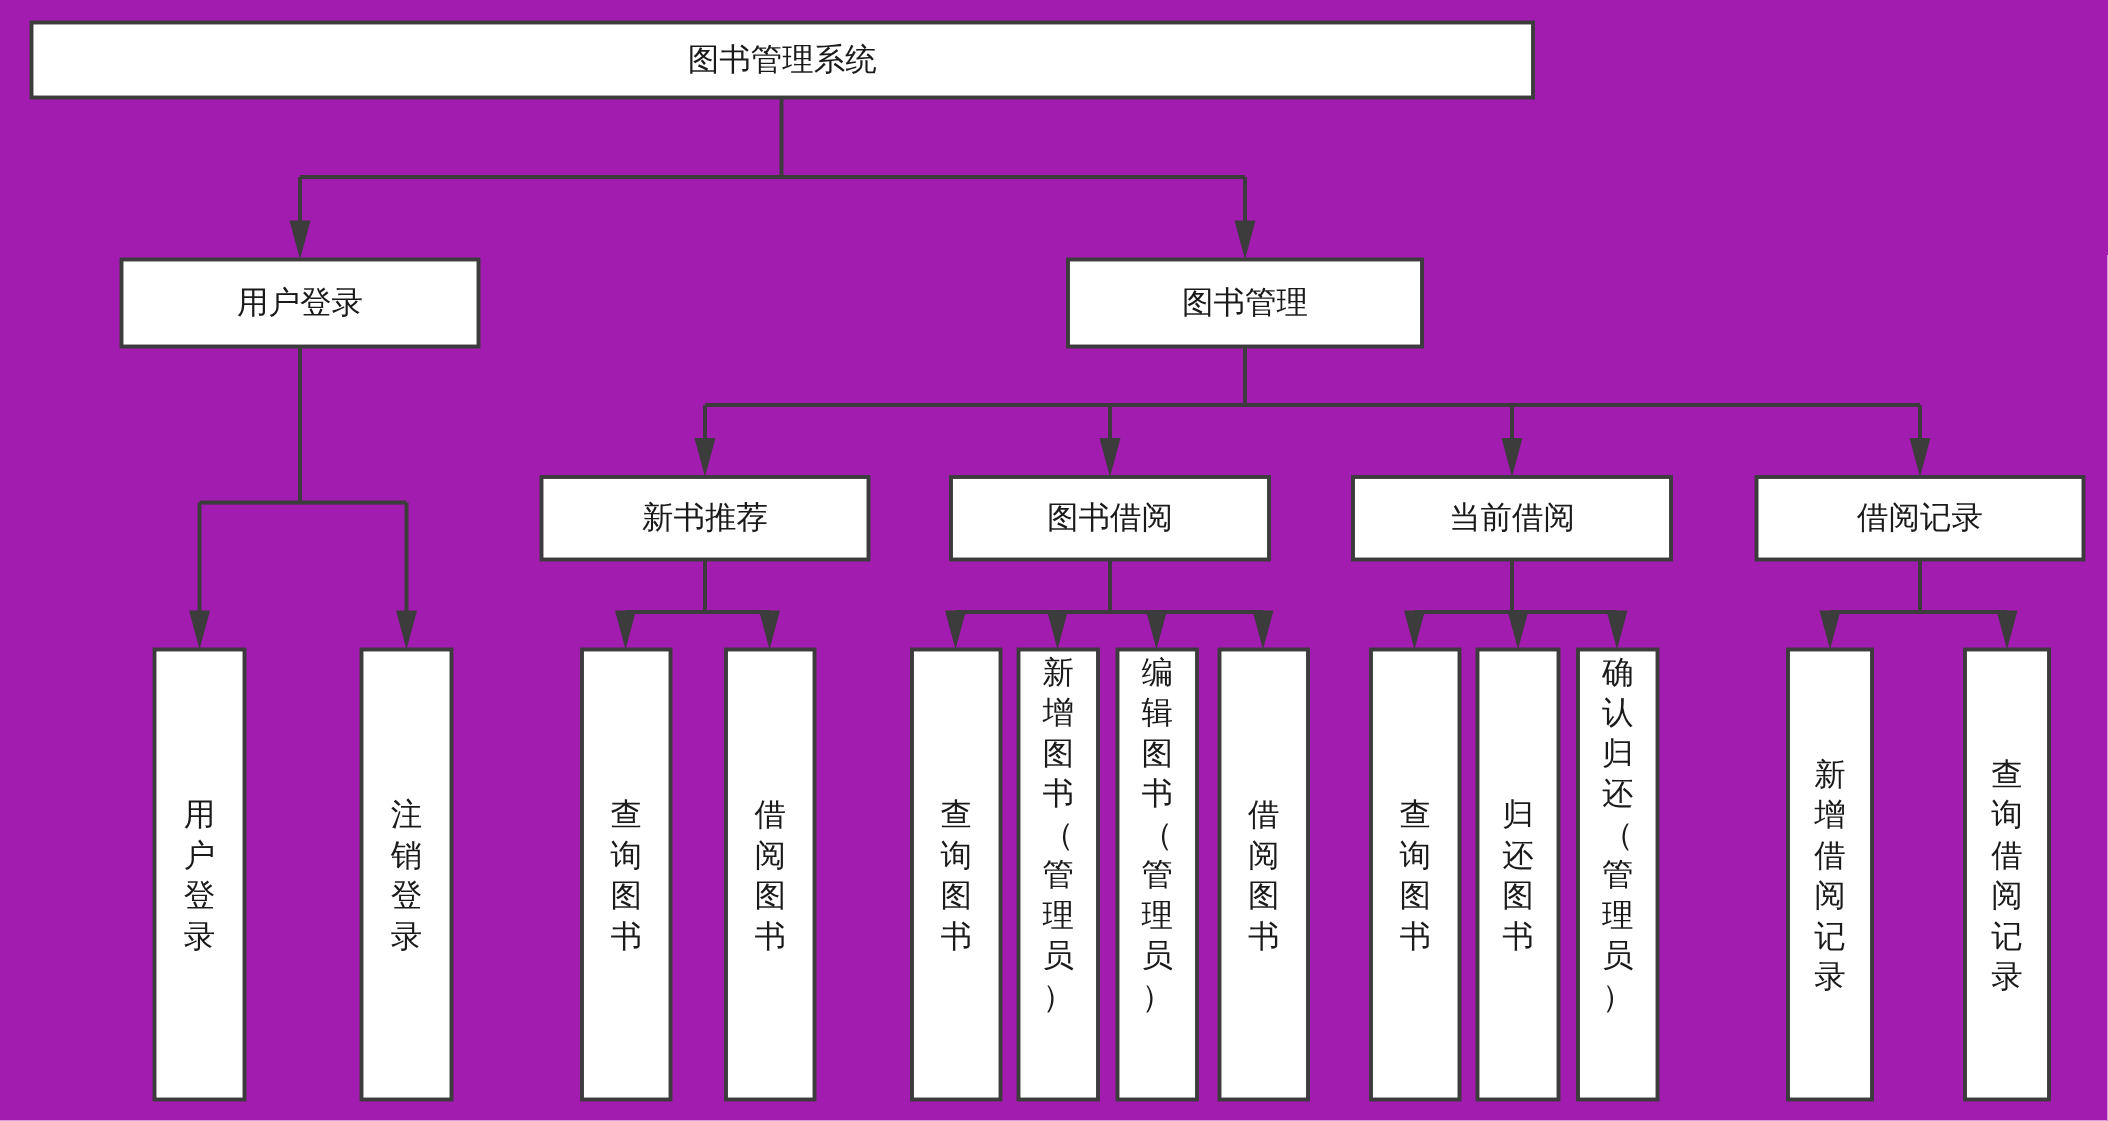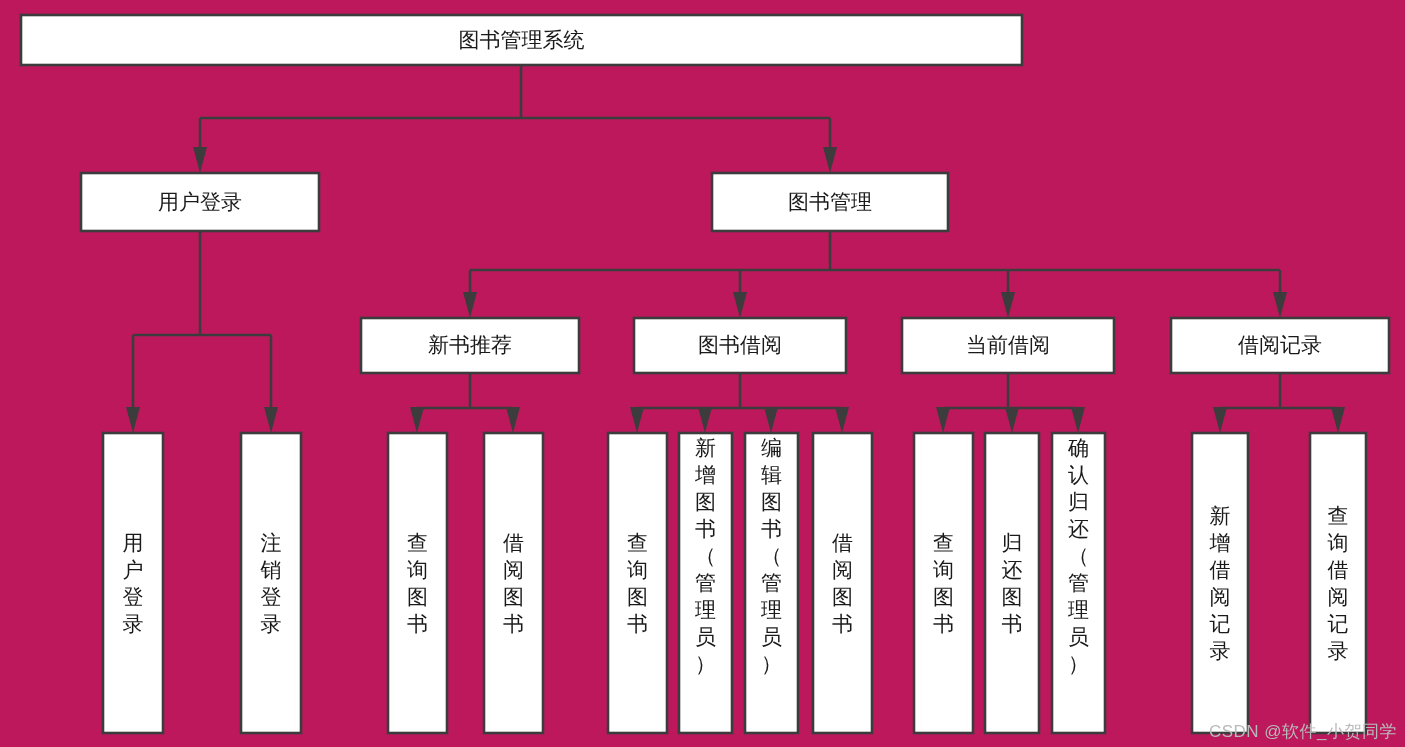--- a/index.html
+++ b/index.html
@@ -10,21 +10,21 @@
   body {
     width: 1405px;
     height: 747px;
     font-family: "Liberation Sans", "DejaVu Sans", sans-serif;
     overflow: hidden;
   }
   #diagram-root {
     position: relative;
     width: 1405px;
     height: 747px;
-    background: #be185d;
+    background: #a21caf;
   }
   svg#tree-svg {
     position: absolute;
     left: 0;
     top: 0;
     width: 1405px;
     height: 747px;
     display: block;
   }
   .node-box {
@@ -217,15 +217,14 @@
           <rect class="node-box" x="1192" y="433" width="56" height="300"></rect>
           <text class="node-label-v" x="1220" y="523"><tspan x="1220" dy="0">新</tspan><tspan x="1220" dy="27">增</tspan><tspan x="1220" dy="27">借</tspan><tspan x="1220" dy="27">阅</tspan><tspan x="1220" dy="27">记</tspan><tspan x="1220" dy="27">录</tspan></text>
         </g>
         <g>
           <rect class="node-box" x="1310" y="433" width="56" height="300"></rect>
           <text class="node-label-v" x="1338" y="523"><tspan x="1338" dy="0">查</tspan><tspan x="1338" dy="27">询</tspan><tspan x="1338" dy="27">借</tspan><tspan x="1338" dy="27">阅</tspan><tspan x="1338" dy="27">记</tspan><tspan x="1338" dy="27">录</tspan></text>
         </g>
       </g>
   </svg>
 
-  <div class="watermark-text">CSDN @软件_小贺同学</div>
 
 </div>
 
 </body></html>

